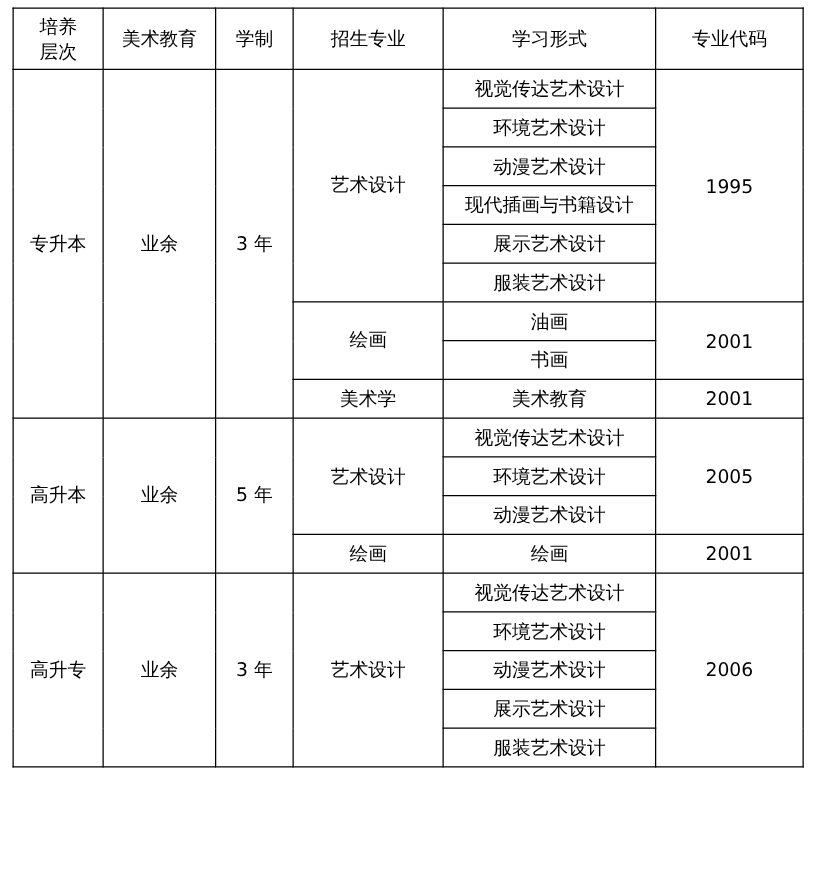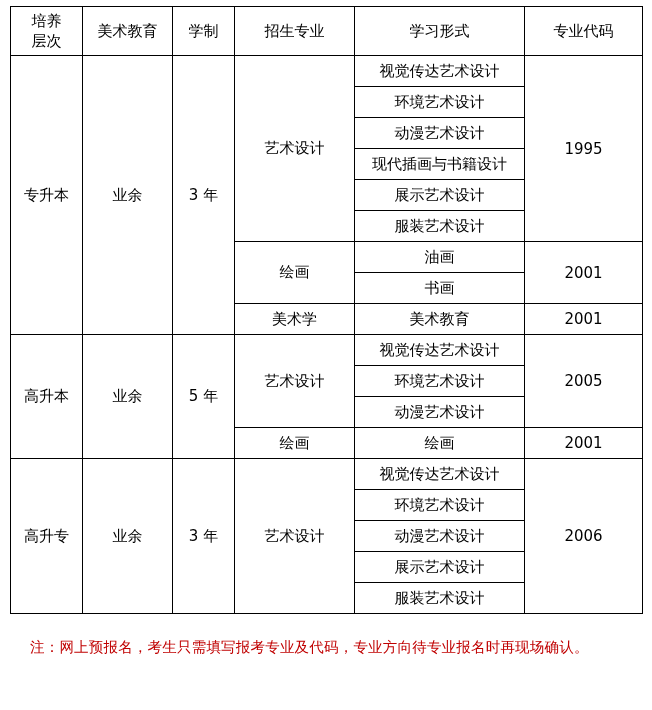--- a/index.html
+++ b/index.html
@@ -166,15 +166,14 @@
         </tr>
         <tr>
           <td class="direction">展示艺术设计</td>
         </tr>
         <tr>
           <td class="direction">服装艺术设计</td>
         </tr>
       </tbody>
   </table>
 
-  <div class="note">注：网上预报名，考生只需填写报考专业及代码，专业方向待专业报名时再现场确认。</div>
 
 </div>
 
 </body></html>

